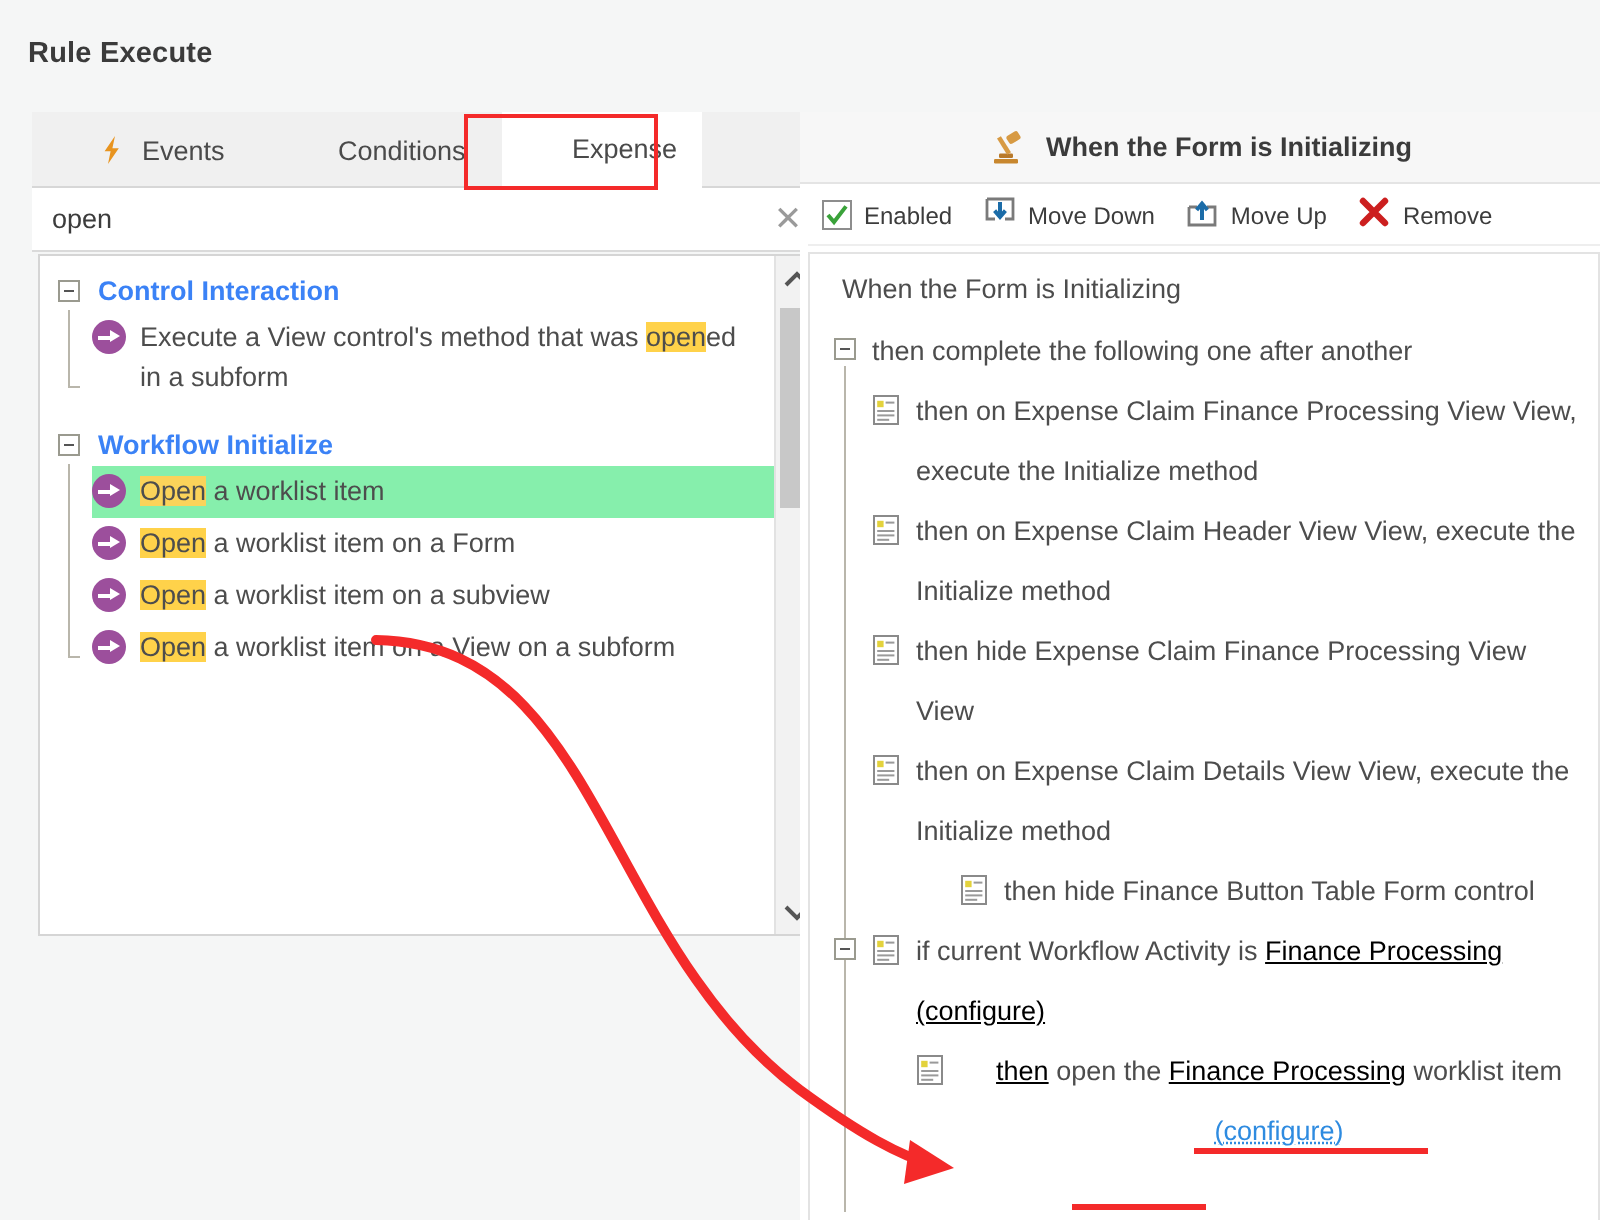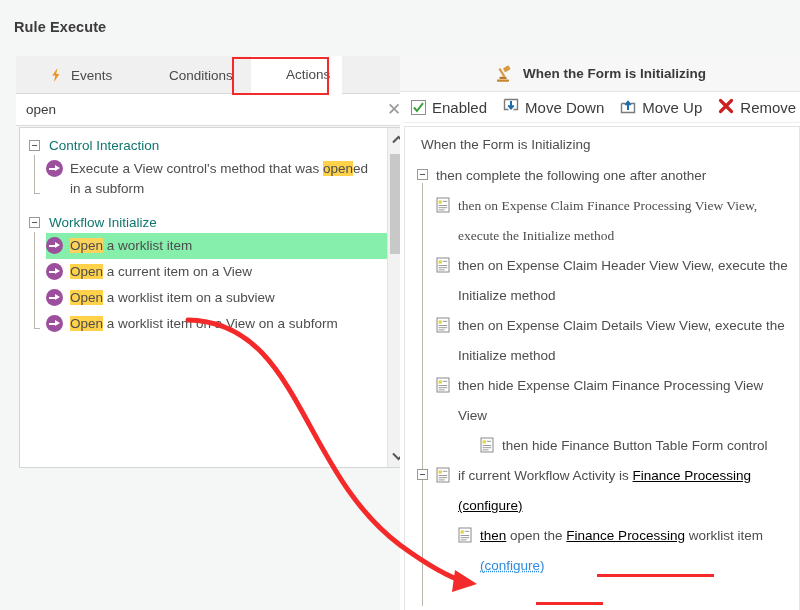--- a/index.html
+++ b/index.html
@@ -109,21 +109,21 @@
     position:absolute; left:0; top:0; width:368px; height:100%;
     padding:6px 0 0 0;
   }
 
   .group {
     position:relative;
     padding-left:26px;
   }
   .group-head {
     display:flex; align-items:center;
-    font-size:13.5px; font-weight:normal; color:#0f766e;
+    font-size:13.5px; font-weight:bold; color:#3b82f6;
     height:22px;
     margin-left:-26px; padding-left:0;
   }
   .expander {
     width:11px;height:11px; flex:none;
     border:1px solid #9a9a8f; background:#fff;
     position:relative; margin:0 9px 0 9px;
     cursor:pointer;
   }
   .expander::before{
@@ -207,21 +207,21 @@
 
   #right-toolbar {
     position:absolute; left:4px; top:37px; width:396px; height:30px;
     background:#ffffff;
     display:flex; align-items:center;
     gap:16px; padding-left:7px;
     border-bottom:1px solid #eeeeee;
   }
   .tb-item {
     display:flex; align-items:center; gap:6px;
-    font-size:15px; color:#3c3c3c; cursor:pointer;
+    font-size:12px; color:#3c3c3c; cursor:pointer;
   }
   .ico-check {
     width:15px;height:15px;flex:none;
     border:1px solid #8d8d8d; background:#fff;
     position:relative;
   }
   .ico-check svg{position:absolute;left:1px;top:1px;}
 
   #tree-box {
     position:absolute; left:4px; top:70px;
@@ -279,21 +279,21 @@
       <span>Events</span>
     </div>
 
     <div class="tab" id="tab-conditions">
       <span class="tab-icon"><span class="ico-diamond"></span></span>
       <span>Conditions</span>
     </div>
 
     <div class="tab active" id="tab-actions">
       <span class="tab-icon"><span class="ico-action"></span></span>
-      <span>Actions</span>
+      <span>Expense</span>
     </div>
   </div>
 
   <div id="search-row">
     <input id="search-input" value="open" style="">
     <div id="search-clear">✕</div>
   </div>
 
   <div id="list-box">
     <div id="list-inner">
@@ -320,21 +320,21 @@
           <span>Workflow Initialize</span>
         </div>
         <div class="group-line"></div>
 
         <div class="li selected">
           <span class="li-icon"></span>
           <span class="li-text"><span class="hl-soft">Open</span><span> a worklist item</span></span>
         </div>
         <div class="li">
           <span class="li-icon"></span>
-          <span class="li-text"><span class="hl">Open</span><span> a current item on a View</span></span>
+          <span class="li-text"><span class="hl">Open</span><span> a worklist item on a Form</span></span>
         </div>
         <div class="li">
           <span class="li-icon"></span>
           <span class="li-text"><span class="hl">Open</span><span> a worklist item on a subview</span></span>
         </div>
         <div class="li">
           <span class="li-icon"></span>
           <span class="li-text"><span class="hl">Open</span><span> a worklist item on a View on a subform</span></span>
         </div>
       </div>
@@ -420,21 +420,21 @@
 
       <div class="row" style="padding-left:12px;">
         <span class="texp"></span>
         <span class="gap"></span>
         <span class="txt">then complete the following one after another</span>
       </div>
 
       <div style="position:relative; padding-left:31px;">
         <div class="tline" style="left:17px; top:-8px; height:315px;"></div>
 
-        <div class="row" style="padding-right:8px;font-family:Liberation Serif, serif;">
+        <div class="row" style="padding-right:8px;">
           <span class="tdoc">
             <svg width="14" height="16" viewBox="0 0 14 16">
                 <rect x="1" y="1" width="12" height="14" fill="#fff" stroke="#8a8a8a"></rect>
                 <rect x="2.6" y="3.4" width="3.2" height="3.2" fill="#e3d23c"></rect>
                 <rect x="6.8" y="3.8" width="4.4" height="1" fill="#9a9a9a"></rect>
                 <rect x="2.6" y="8" width="8.6" height="1" fill="#9a9a9a"></rect>
                 <rect x="2.6" y="10.2" width="8.6" height="1" fill="#9a9a9a"></rect>
                 <rect x="2.6" y="12.4" width="6" height="1" fill="#9a9a9a"></rect>
               </svg>
           </span>
@@ -462,36 +462,36 @@
             <svg width="14" height="16" viewBox="0 0 14 16">
                 <rect x="1" y="1" width="12" height="14" fill="#fff" stroke="#8a8a8a"></rect>
                 <rect x="2.6" y="3.4" width="3.2" height="3.2" fill="#e3d23c"></rect>
                 <rect x="6.8" y="3.8" width="4.4" height="1" fill="#9a9a9a"></rect>
                 <rect x="2.6" y="8" width="8.6" height="1" fill="#9a9a9a"></rect>
                 <rect x="2.6" y="10.2" width="8.6" height="1" fill="#9a9a9a"></rect>
                 <rect x="2.6" y="12.4" width="6" height="1" fill="#9a9a9a"></rect>
               </svg>
           </span>
           <span class="gap"></span>
-          <span class="txt">then on Expense Claim Details View View, execute the Initialize method</span>
+          <span class="txt">then hide Expense Claim Finance Processing View View</span>
         </div>
 
         <div class="row" style="padding-right:8px;">
           <span class="tdoc">
             <svg width="14" height="16" viewBox="0 0 14 16">
                 <rect x="1" y="1" width="12" height="14" fill="#fff" stroke="#8a8a8a"></rect>
                 <rect x="2.6" y="3.4" width="3.2" height="3.2" fill="#e3d23c"></rect>
                 <rect x="6.8" y="3.8" width="4.4" height="1" fill="#9a9a9a"></rect>
                 <rect x="2.6" y="8" width="8.6" height="1" fill="#9a9a9a"></rect>
                 <rect x="2.6" y="10.2" width="8.6" height="1" fill="#9a9a9a"></rect>
                 <rect x="2.6" y="12.4" width="6" height="1" fill="#9a9a9a"></rect>
               </svg>
           </span>
           <span class="gap"></span>
-          <span class="txt">then hide Expense Claim Finance Processing View View</span>
+          <span class="txt">then on Expense Claim Details View View, execute the Initialize method</span>
         </div>
 
         <div class="row" style="padding-right:8px;margin-left:44px;">
           <span class="tdoc">
             <svg width="14" height="16" viewBox="0 0 14 16">
                 <rect x="1" y="1" width="12" height="14" fill="#fff" stroke="#8a8a8a"></rect>
                 <rect x="2.6" y="3.4" width="3.2" height="3.2" fill="#e3d23c"></rect>
                 <rect x="6.8" y="3.8" width="4.4" height="1" fill="#9a9a9a"></rect>
                 <rect x="2.6" y="8" width="8.6" height="1" fill="#9a9a9a"></rect>
                 <rect x="2.6" y="10.2" width="8.6" height="1" fill="#9a9a9a"></rect>
@@ -515,21 +515,21 @@
               <rect x="2.6" y="10.2" width="8.6" height="1" fill="#9a9a9a"></rect>
               <rect x="2.6" y="12.4" width="6" height="1" fill="#9a9a9a"></rect>
             </svg>
         </span>
         <span class="gap"></span>
         <span class="txt"><span>if current Workflow Activity is </span><a class="lnk">Finance Processing</a> <a class="lnk">(configure)</a></span>
       </div>
 
       <div style="position:relative; padding-left:31px;">
         <div class="tline" style="left:17px; top:-30px; height:115px;"></div>
-        <div class="row" style="padding-left:22px; padding-right:0;">
+        <div class="row" style="padding-left:22px; padding-right:0;text-align:center;">
           <span class="tdoc">
             <svg width="14" height="16" viewBox="0 0 14 16">
                 <rect x="1" y="1" width="12" height="14" fill="#fff" stroke="#8a8a8a"></rect>
                 <rect x="2.6" y="3.4" width="3.2" height="3.2" fill="#e3d23c"></rect>
                 <rect x="6.8" y="3.8" width="4.4" height="1" fill="#9a9a9a"></rect>
                 <rect x="2.6" y="8" width="8.6" height="1" fill="#9a9a9a"></rect>
                 <rect x="2.6" y="10.2" width="8.6" height="1" fill="#9a9a9a"></rect>
                 <rect x="2.6" y="12.4" width="6" height="1" fill="#9a9a9a"></rect>
               </svg>
           </span>

